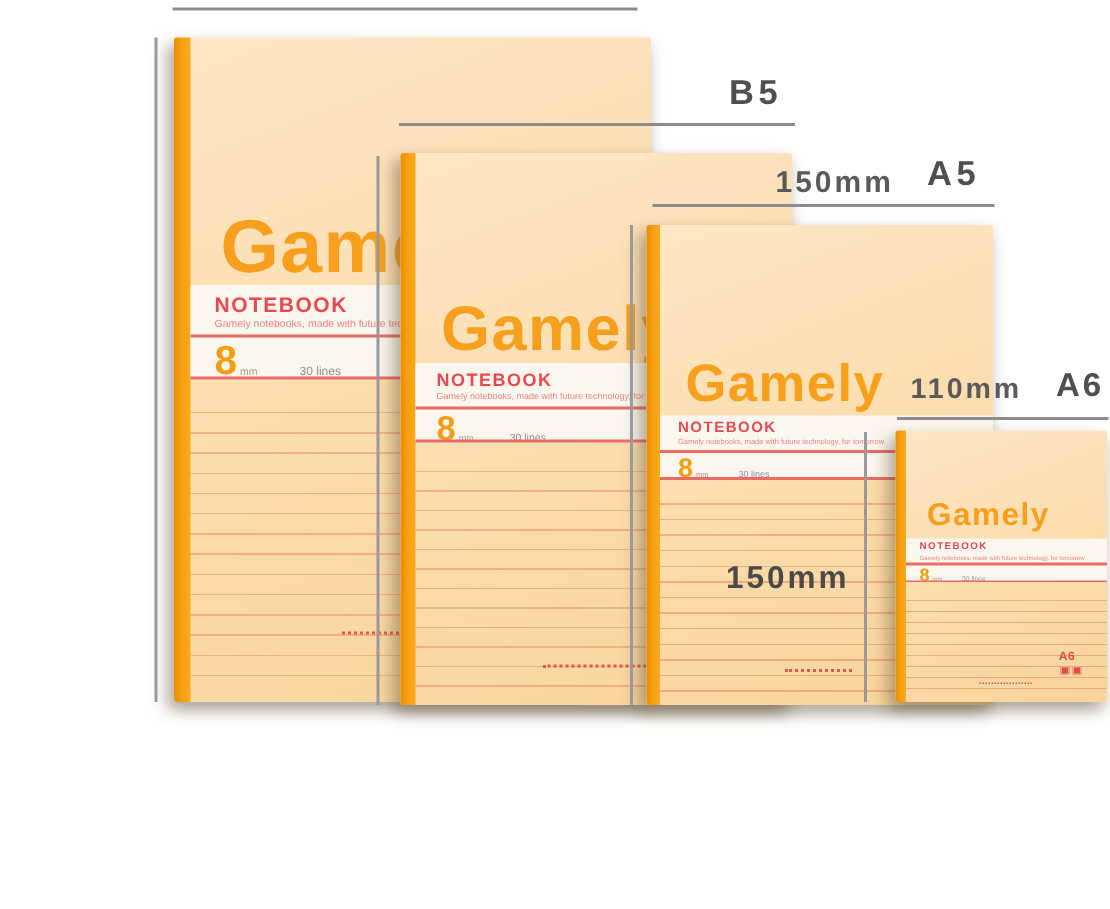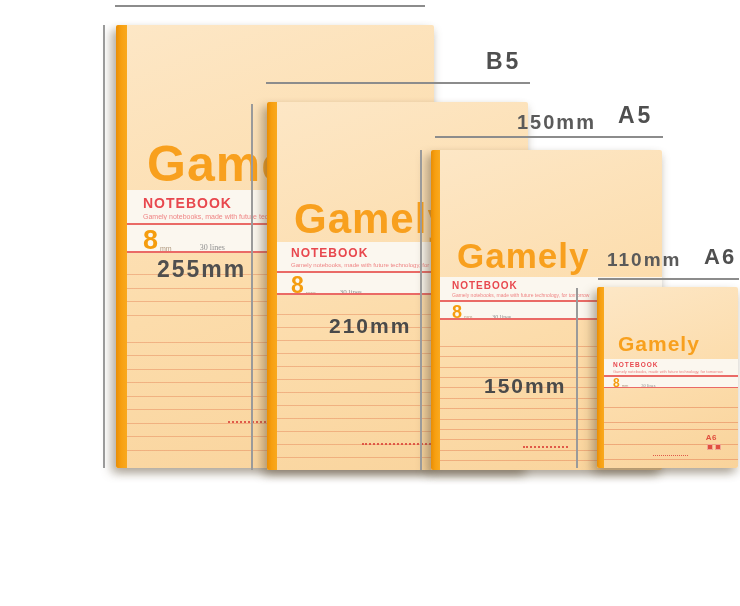--- a/index.html
+++ b/index.html
@@ -36,21 +36,21 @@
     position:absolute;left:0;right:0;background:#fbf7ef;
     padding:0 var(--pad);box-sizing:border-box;
   }
   .nb-label{font-weight:bold;color:#e8484e;letter-spacing:1px;}
   .tagline{color:#ef8585;white-space:nowrap;overflow:hidden;}
   .rule{height:2px;background:#ea6a66;margin:2px calc(0px - var(--pad)) 0;}
   .rule.r2{position:absolute;left:0;right:0;bottom:0;margin:0;}
   .ruling-row{display:flex;align-items:flex-end;}
   .num{color:#f59d0f;font-weight:bold;line-height:0.9;}
   .unit{color:#b09a80;margin-left:2px;}
-  .lines-label{color:#8f8f8f;font-family:Liberation Serif, serif;}
+  .lines-label{color:#8f8f8f;}
   .ruled{position:absolute;left:0;right:0;bottom:8px;}
   .fineprint{position:absolute;height:0;border-bottom:2px dotted rgba(219,68,58,0.85);}
   .corner-mark{position:absolute;color:#e04f3f;font-weight:bold;}
   .corner-logo{position:absolute;display:flex;gap:2px;}
   .corner-logo span{
     width:6px;height:6px;background:#e04f3f;border-radius:1px;
     box-shadow:inset 0 0 0 1px rgba(255,240,220,0.55);
   }
 
   
@@ -228,22 +228,20 @@
 
   <div class="mline h line-a4-top"></div>
   <div class="mline v line-a4-height"></div>
   <div class="mline h line-b5-width"></div>
   <div class="mline v line-b5-height"></div>
   <div class="mline h line-a5-width"></div>
   <div class="mline v line-a5-height"></div>
   <div class="mline h line-a6-width"></div>
   <div class="mline v line-a6-height"></div>
 
-  <div class="mlabel lbl-b5-height">255mm</div>
   <div class="mlabel lbl-b5-name">B5</div>
   <div class="mlabel lbl-a5-width">150mm</div>
   <div class="mlabel lbl-a5-name">A5</div>
-  <div class="mlabel lbl-a5-height">210mm</div>
   <div class="mlabel lbl-a6-width">110mm</div>
   <div class="mlabel lbl-a6-name">A6</div>
   <div class="mlabel lbl-a6-height">150mm</div>
 
 </div>
 
 </body></html>

